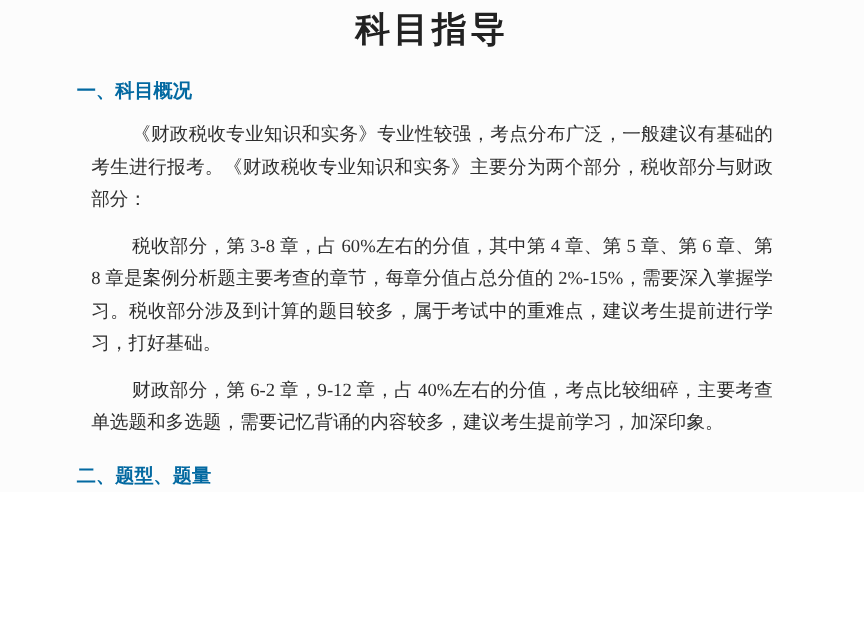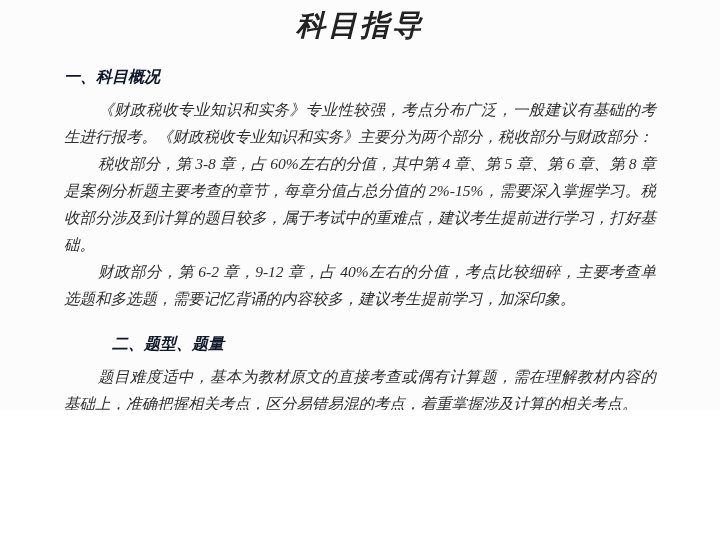--- a/index.html
+++ b/index.html
@@ -8,21 +8,20 @@
     background: #ffffff;
   }
   .page {
     position: relative;
     width: 720px;
     height: 410px;
     background: #fcfcfc;
     overflow: hidden;
     font-family: "Liberation Serif", "DejaVu Serif", serif;
     color: #2e2e2e;
-    font-style: italic;
   }
   .title {
     margin: 0;
     padding-top: 7px;
     text-align: center;
     font-size: 29px;
     font-weight: bold;
     letter-spacing: 3px;
     line-height: 36px;
     color: #222;
@@ -31,26 +30,26 @@
     position: relative;
     z-index: 1;
     margin: 0 64px;
     width: 592px;
   }
   .sec-heading {
     margin: 0;
     font-size: 16px;
     font-weight: bold;
     line-height: 20px;
-    color: #0f172a;
+    color: #0369a1;
   }
   .sec-heading.first { margin-top: 24px; margin-bottom: 9px; }
-  .sec-heading.second { margin-top: 22px; margin-bottom: 9px; margin-left: 48px; }
+  .sec-heading.second { margin-top: 22px; margin-bottom: 9px; }
   .para {
-    margin: 0;
+    margin: 12px;
     font-size: 15.5px;
     line-height: 27px;
     text-align: justify;
     text-indent: 2.2em;
     word-break: break-all;
   }
   .watermark {
     position: absolute;
     left: 0; top: 0; right: 0; bottom: 0;
     z-index: 2;

